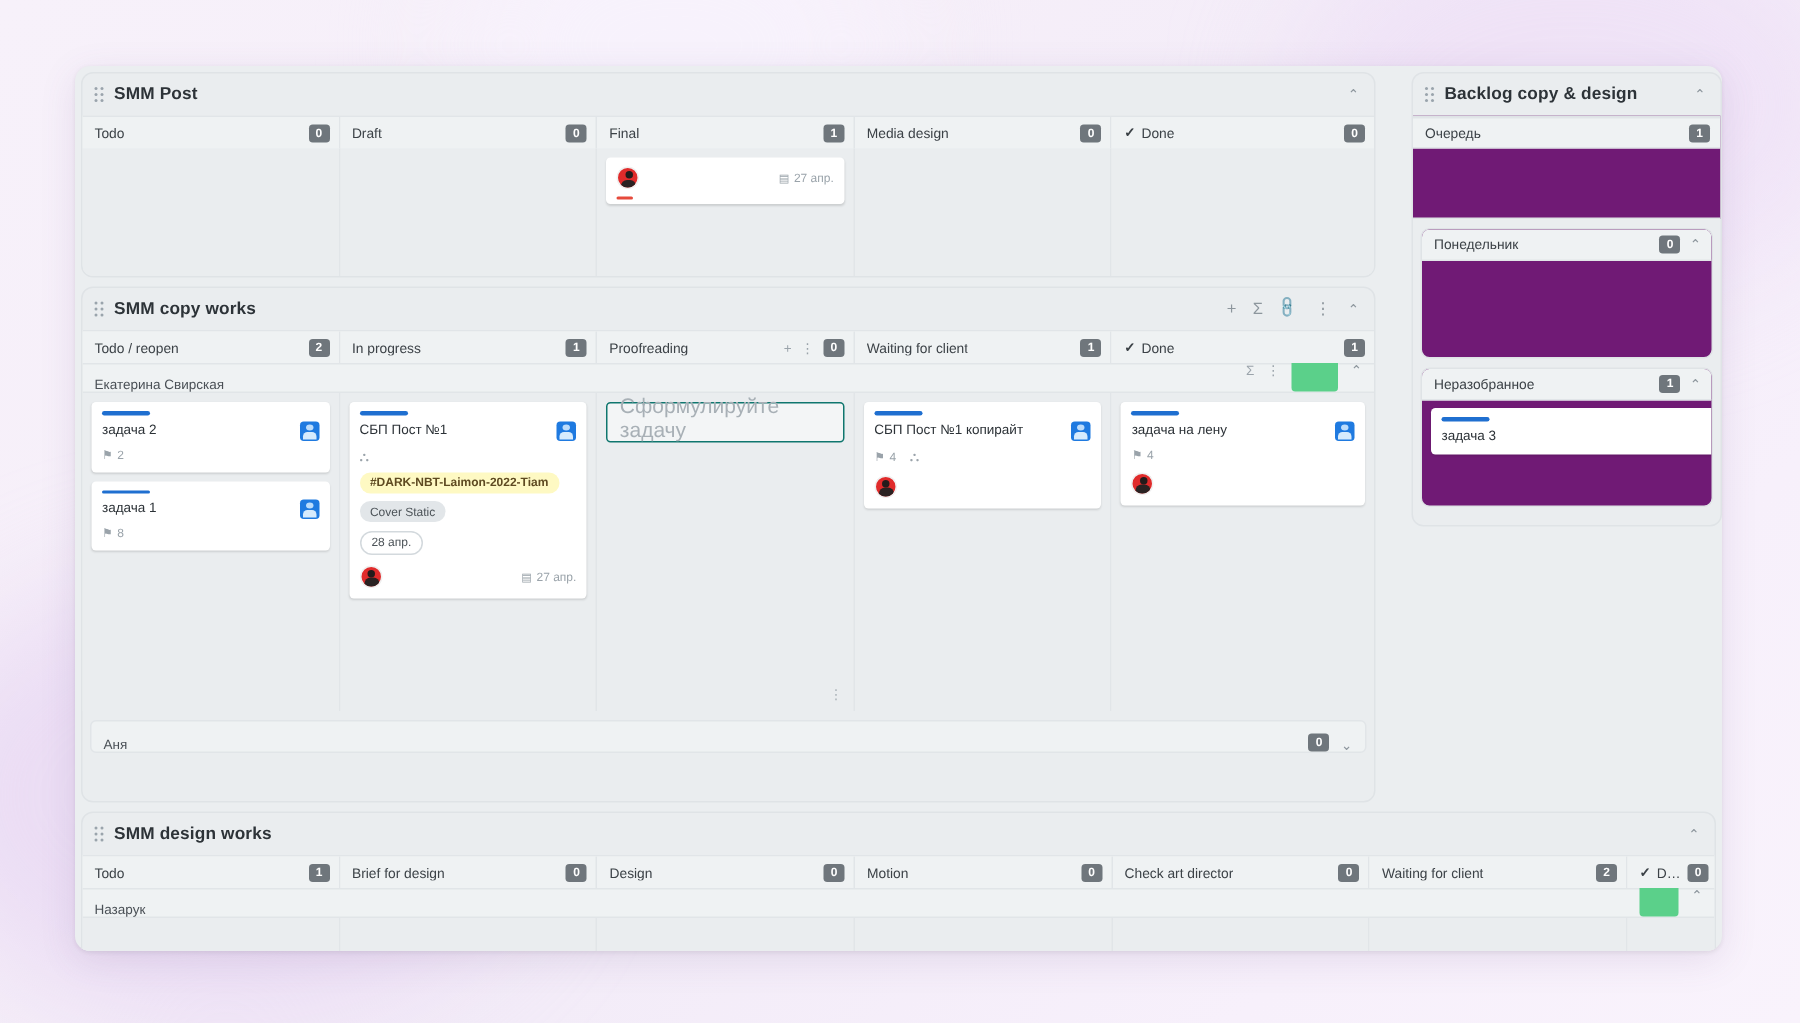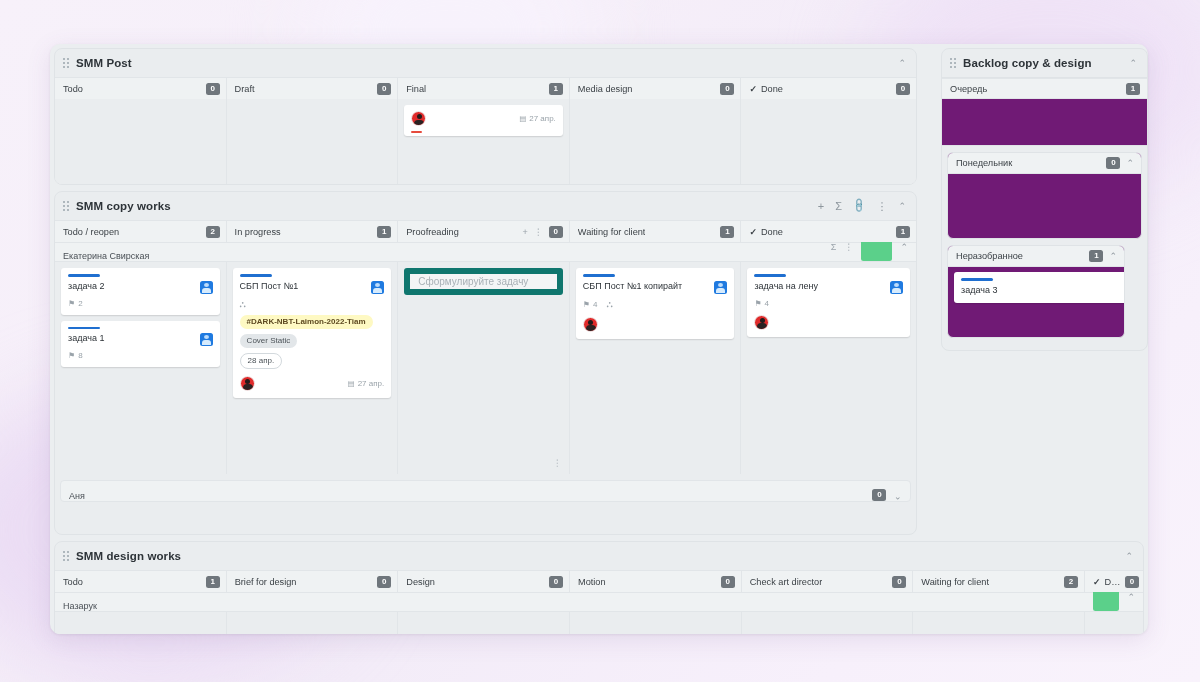--- a/index.html
+++ b/index.html
@@ -130,23 +130,23 @@
     border-radius:50%; background:#231b1b;
   }
   .ava-circ::after {
     content:""; position:absolute; left:2px; top:7.5px; width:10px; height:8px;
     border-radius:4px 4px 0 0; background:#2a2222;
   }
   .card-date { margin-left: auto; display: flex; align-items: center; gap: 3px; font-size: 8px; color: #9aa3aa; }
   .redbar { position: absolute; left: 7px; bottom: 3px; width: 11px; height: 2px; background: #e64a3c; border-radius: 1px; }
 
   .ghost-input {
-    background: #f3f5f6; border: 6px solid #0f766e; border-radius: 3px;
-    height: 27px; display: flex; align-items: center; padding: 0 8px;
-    font-size: 10px; color: #a8b0b6;
+    background: #f3f5f6; border: 1px solid #0f766e; border-radius: 3px;
+    height: 27px; display: flex; align-items: flex-end; padding: 0 8px;
+    font-size: 14px; color: #a8b0b6;
   }
   .cell-dots {
     position: absolute; right: 7px; bottom: 6px; color: #a9b1b7; font-size: 9px; line-height: 1;
   }
 
   
   .rp-section { background: #701a75; border: 1px solid #dfe3e6; border-radius: 6px; margin-bottom: 6px; overflow: hidden; }
   .rp-head {
     display: flex; align-items: center; height: 21px; padding: 0 7px 0 8px;
     background: #eff2f3; border-bottom: 1px solid #e1e5e8; font-size: 9.2px; color: #3c4247;
@@ -527,21 +527,21 @@
       <div class="rp-head">
         <span>Понедельник</span>
         <span class="mini">
           <span class="cnt">0</span>
           <span class="caret">⌃</span>
         </span>
       </div>
       <div class="rp-body" style="height:64px"></div>
     </div>
 
-    <div class="rp-section" style="margin:0 22px 0 5px;">
+    <div class="rp-section" style="margin:0 5px 0 5px;">
       <div class="rp-head">
         <span>Неразобранное</span>
         <span class="mini">
           <span class="cnt">1</span>
           <span class="caret">⌃</span>
         </span>
       </div>
       <div class="rp-body" style="height:70px">
         <div class="card" style="margin-right:-6px;border-radius:3px 0 0 3px;">
           <div class="card-bar"></div>

